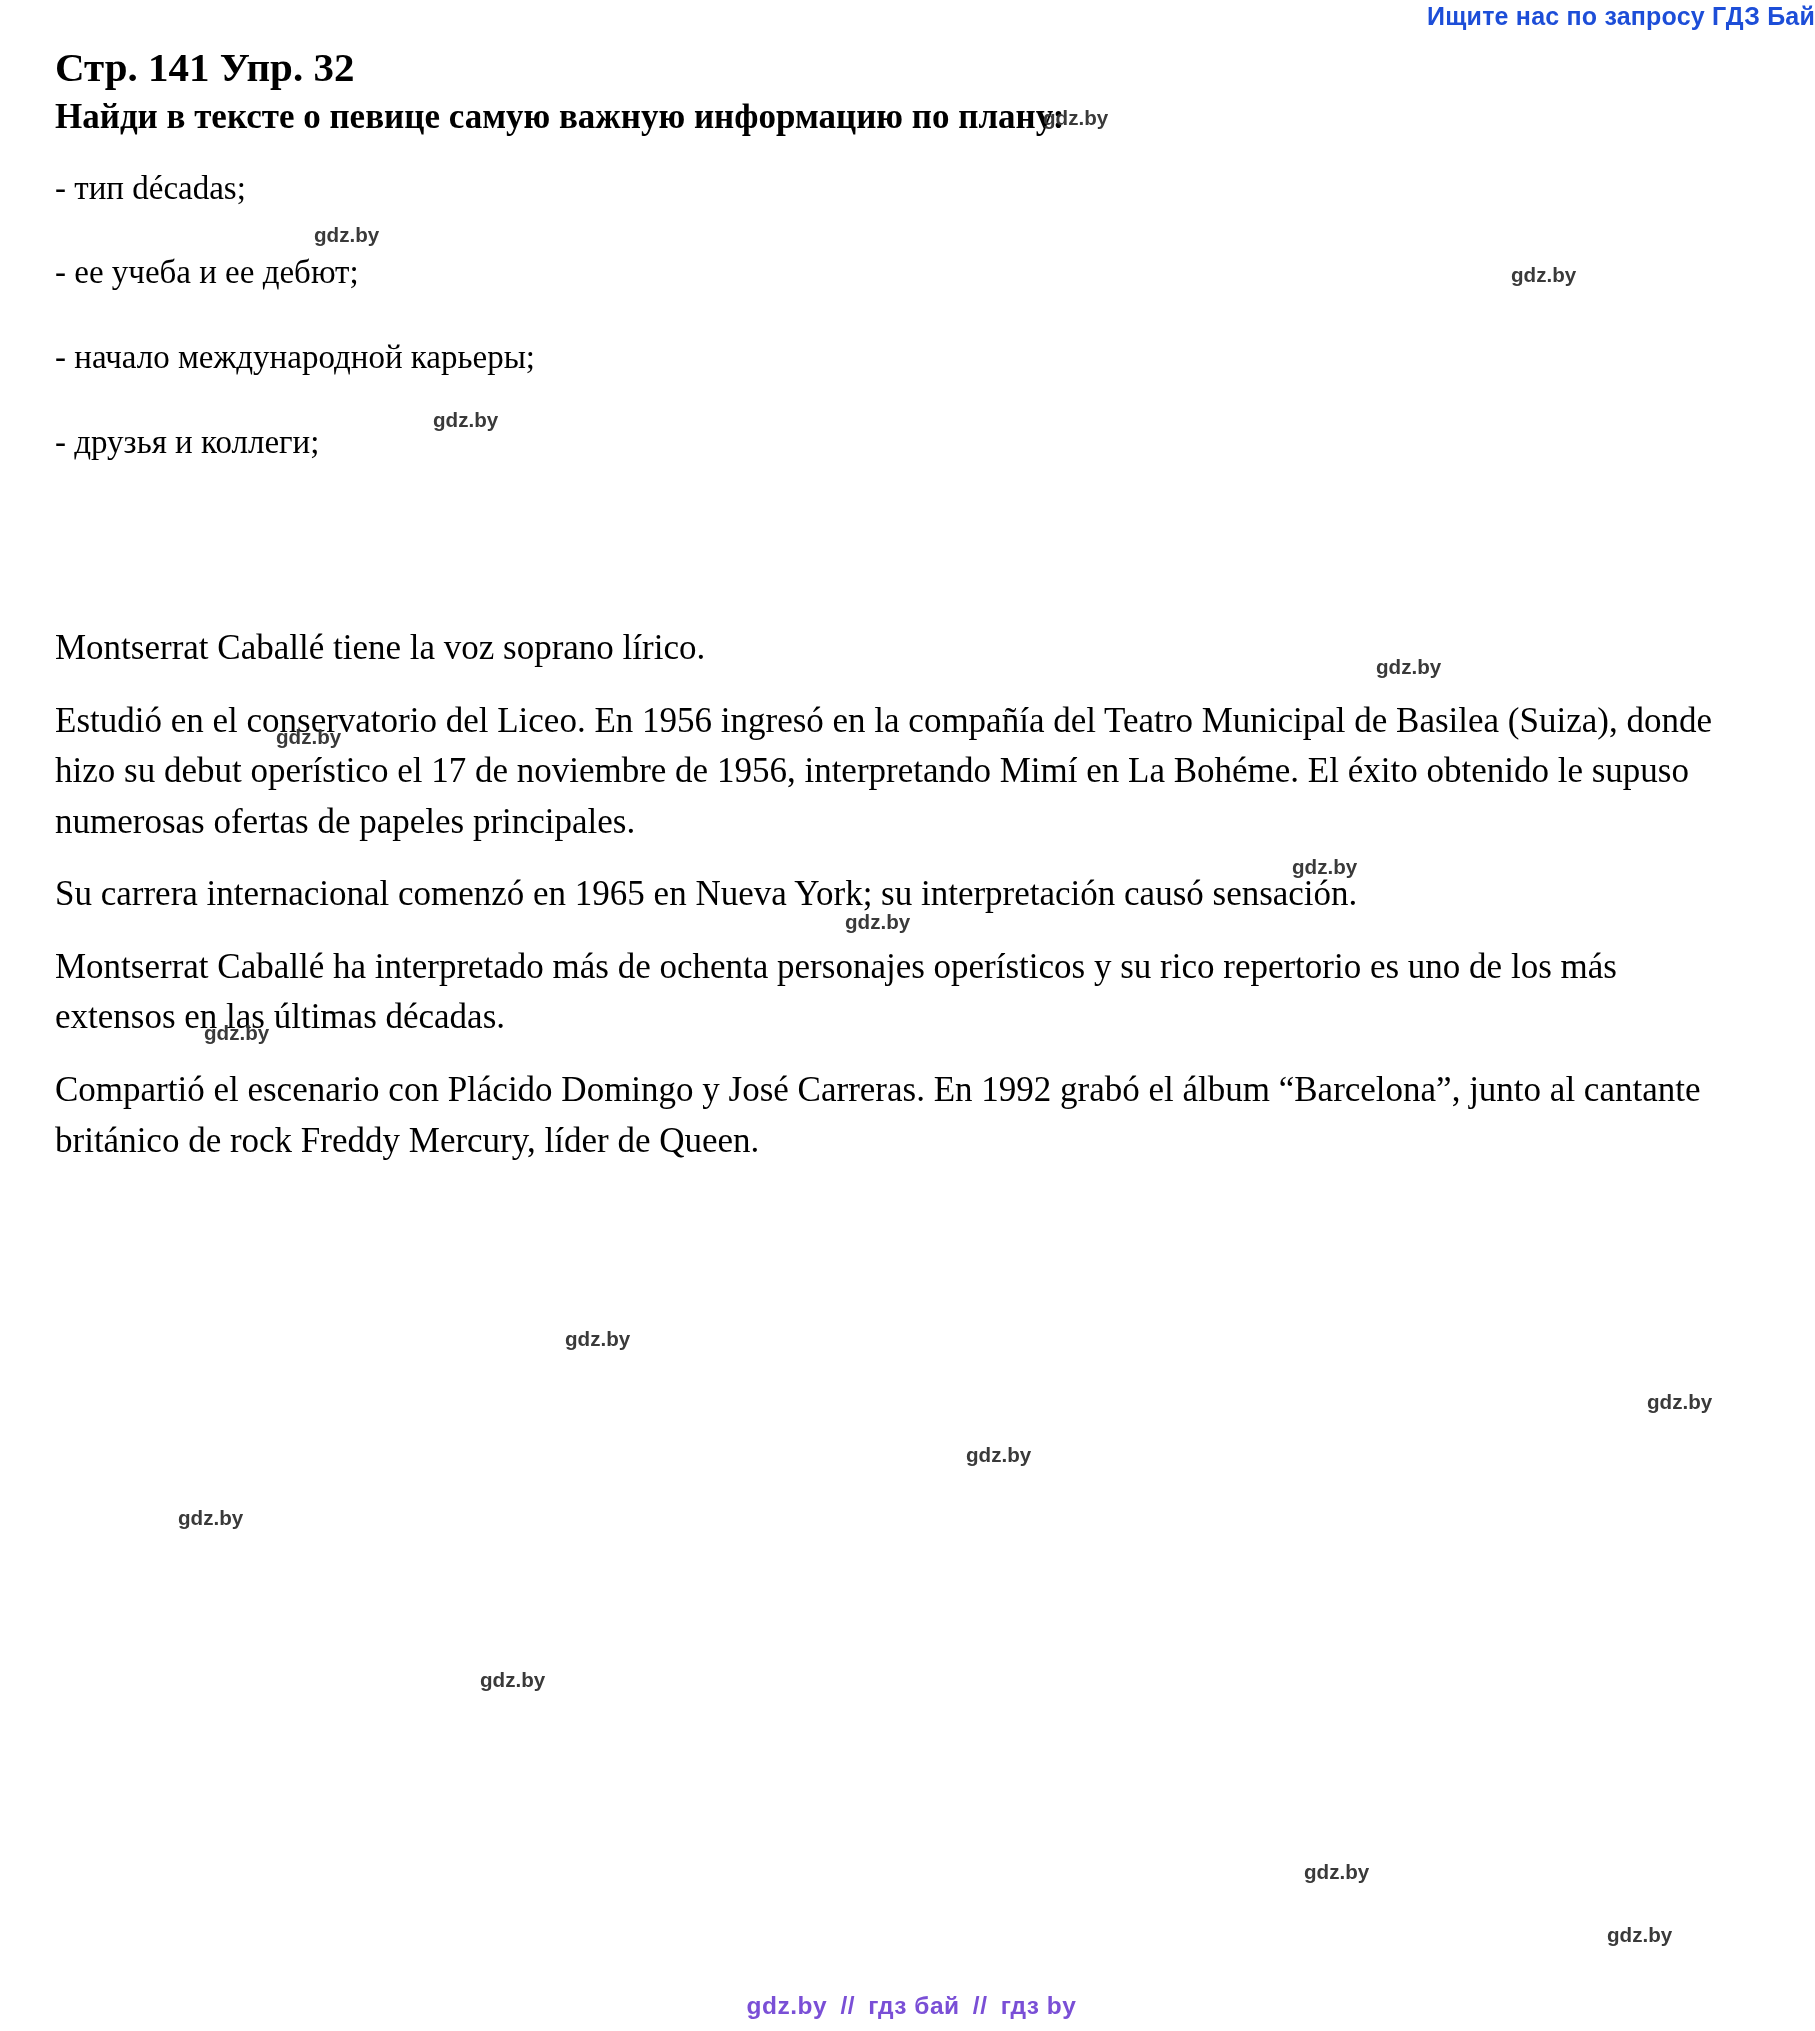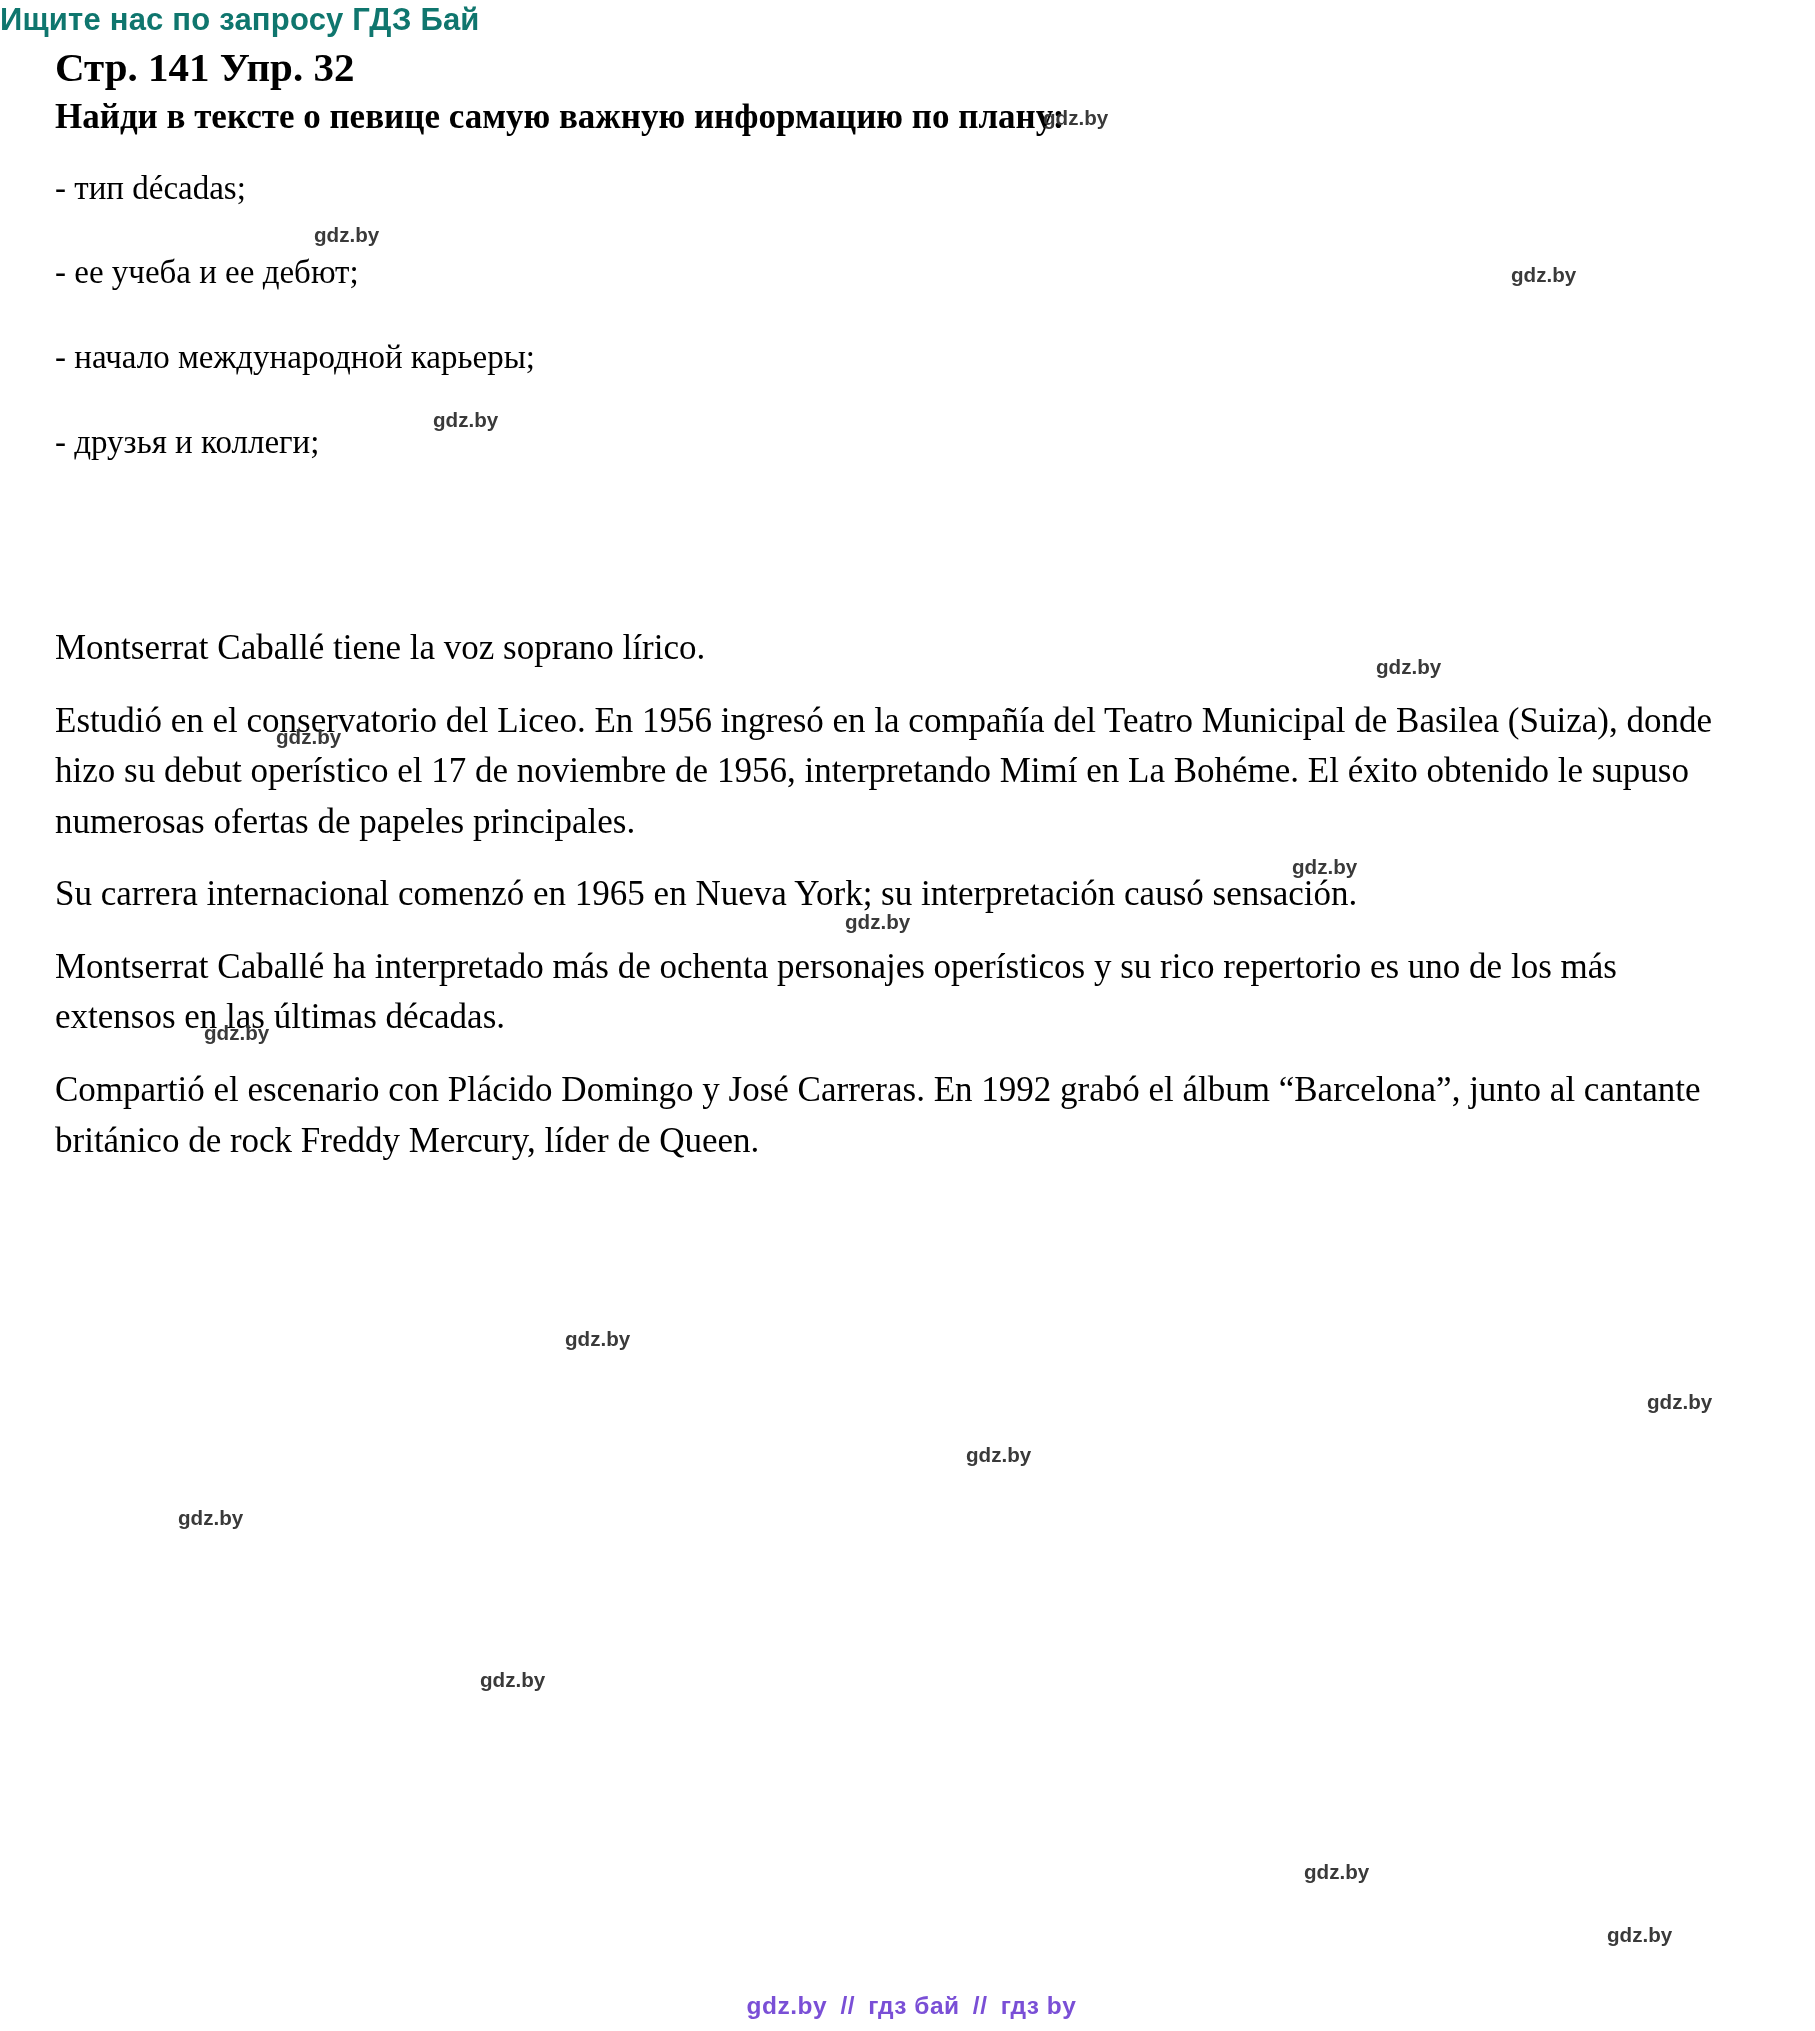--- a/index.html
+++ b/index.html
@@ -18,25 +18,25 @@
   .page {
     position: relative;
     width: 1815px;
     height: 2032px;
   }
   .top-banner {
     position: absolute;
     top: 2px;
     left: 0;
     width: 1815px;
-    text-align: left;
+    text-align: right;
     font-family: "Liberation Sans", sans-serif;
     font-weight: bold;
-    font-size: 31px;
-    color: #0f766e;
+    font-size: 25px;
+    color: #1d4ed8;
     letter-spacing: 0.2px;
   }
   .content {
     position: absolute;
     top: 44px;
     left: 55px;
     width: 1705px;
   }
   .title {
     font-weight: bold;

